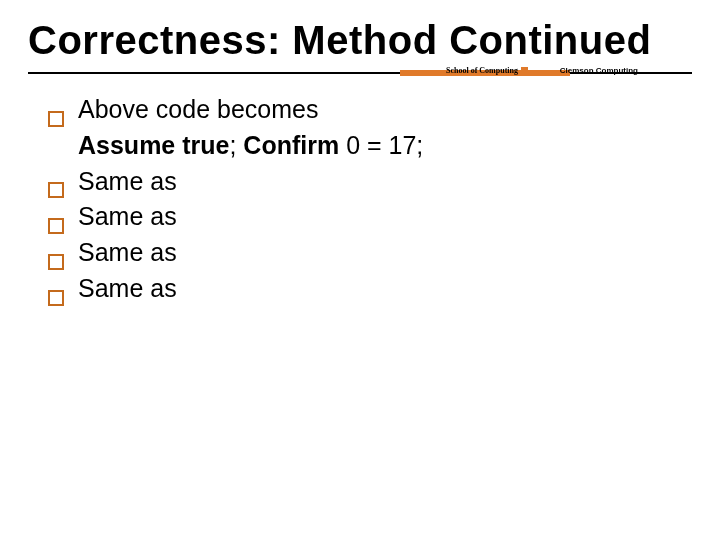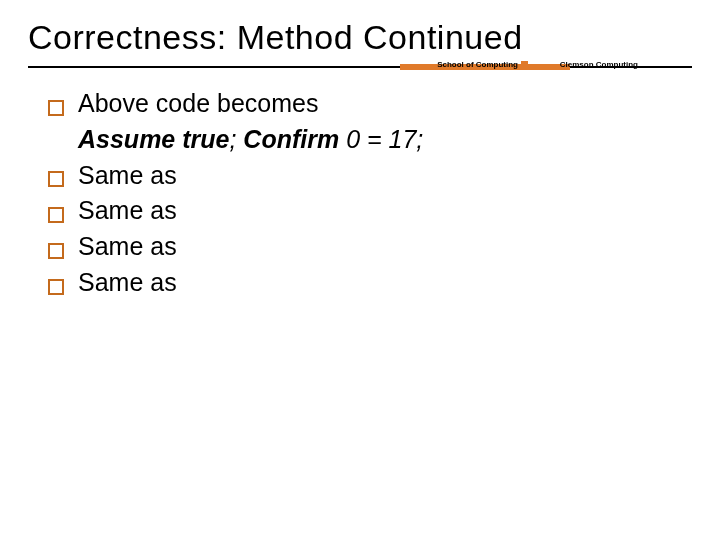--- a/index.html
+++ b/index.html
@@ -1,30 +1,30 @@
 <!DOCTYPE html>
 <html><head>
 <meta charset="utf-8">
 <style>
   * { margin: 0; padding: 0; box-sizing: border-box; }
   html, body { width: 720px; height: 540px; background: #fff; font-family: Verdana, Geneva, sans-serif; color: #000; }
   .slide { width: 720px; height: 540px; padding: 18px 28px 20px 28px; position: relative; }
-  .title { font-size: 34px; font-weight: 400; letter-spacing: 0.5px; margin-bottom: 4px; }
+  .title { font-size: 40px; font-weight: 700; letter-spacing: 0.5px; margin-bottom: 4px; }
   .rule-wrap { position: relative; height: 14px; margin-bottom: 6px; }
   .rule-black { position: absolute; left: 0; right: 0; top: 5px; height: 2px; background: #000; }
   .rule-orange { position: absolute; right: 122px; top: 3px; width: 170px; height: 6px; background: #e07a2a; }
   .header-labels { position: absolute; top: 0; font-size: 8px; font-weight: bold; line-height: 8px; white-space: nowrap; }
-  .hl-left { right: 174px; }
+  .hl-left { right: 174px; font-family: Liberation Serif, serif; }
   .hl-right { right: 54px; }
   .sq { position: absolute; top: 0; right: 164px; width: 7px; height: 7px; background: #e07a2a; }
   .content { padding: 6px 8px 0 2px; }
-  .item { display: flex; align-items: center; margin-bottom: 2px; }
+  .item { display: flex; align-items: flex-end; margin-bottom: 2px; }
   .bullet { flex: 0 0 auto; width: 16px; height: 16px; border: 2.2px solid #c46a1c; margin: 8px 14px 0 18px; }
   .text { font-size: 25px; line-height: 1.35; }
-  .sub { margin-left: 48px; font-size: 25px; line-height: 1.35; margin-bottom: 2px; font-style: italic; }
+  .sub { margin-left: 48px; font-size: 25px; line-height: 1.35; margin-bottom: 2px; }
   b { font-weight: bold; }
   .sym { font-family: 'Times New Roman', serif; }
 </style>
 </head>
 <body>
 <div class="slide">
 
   <div class="title">Correctness: Method Continued</div>
 
   <div class="rule-wrap">

